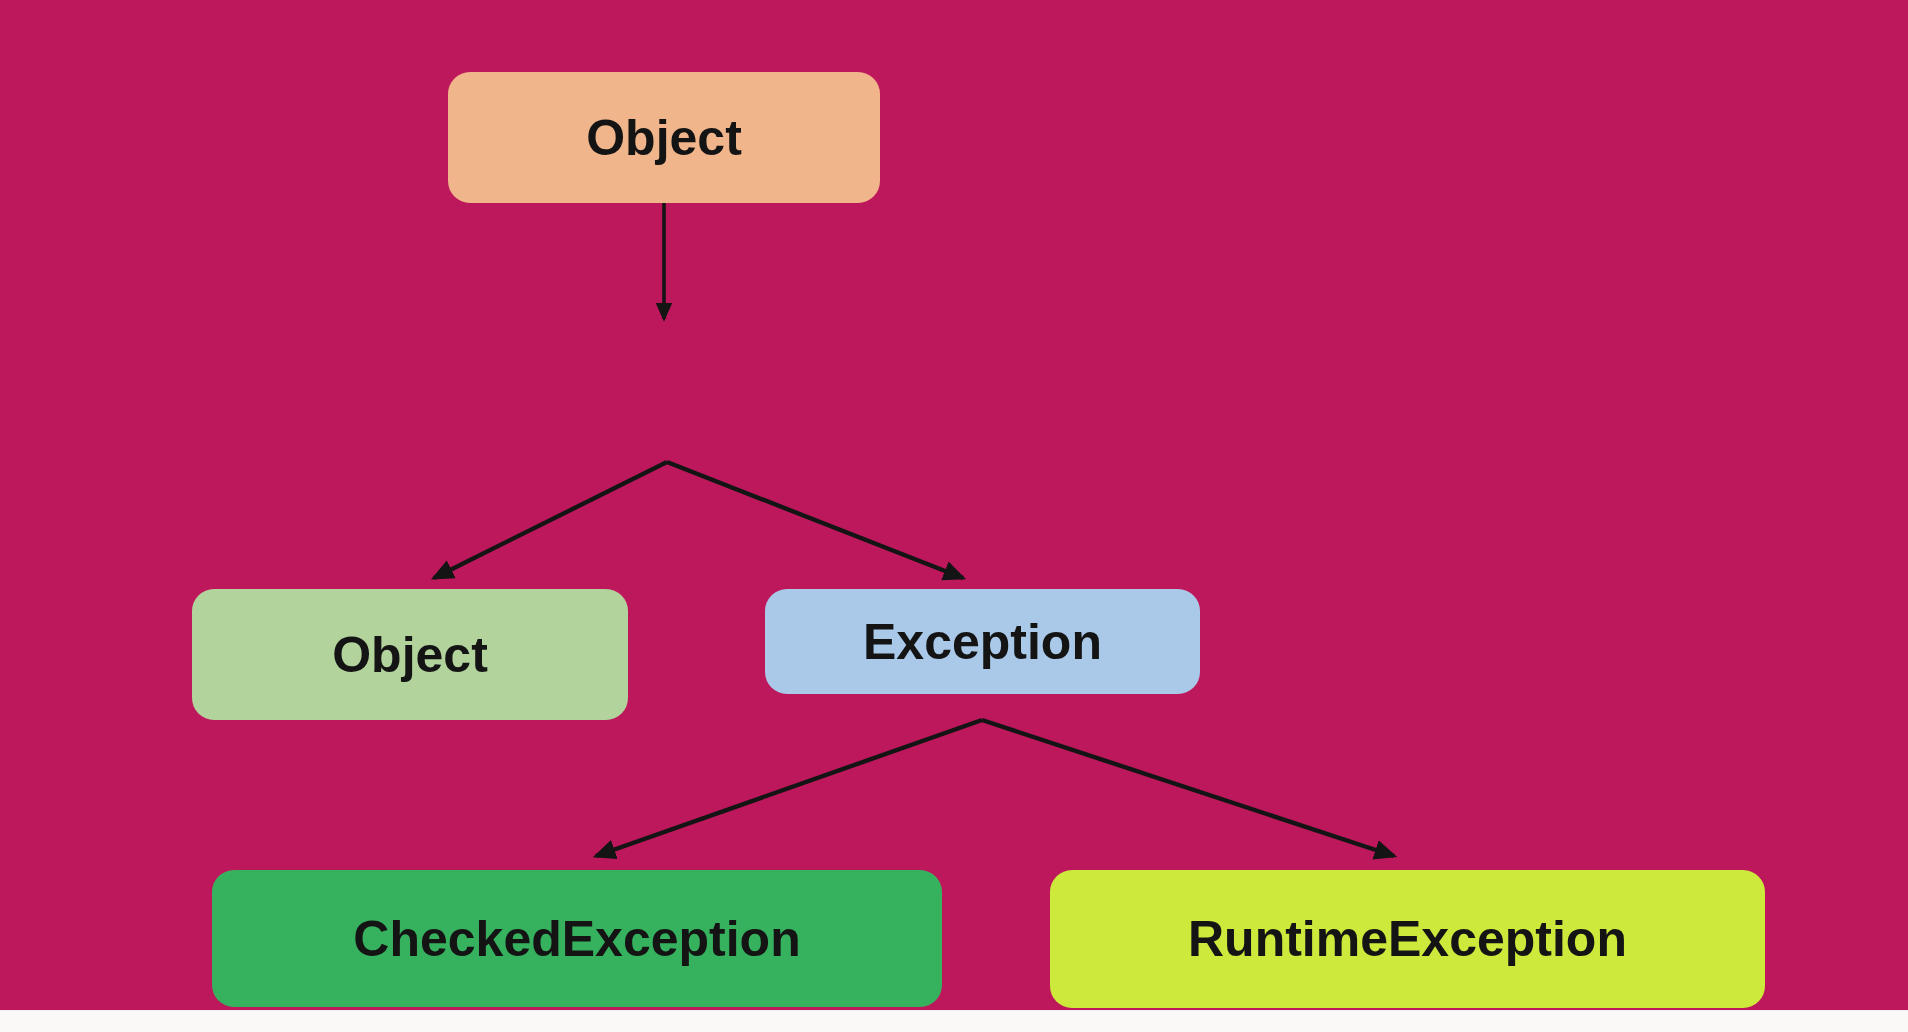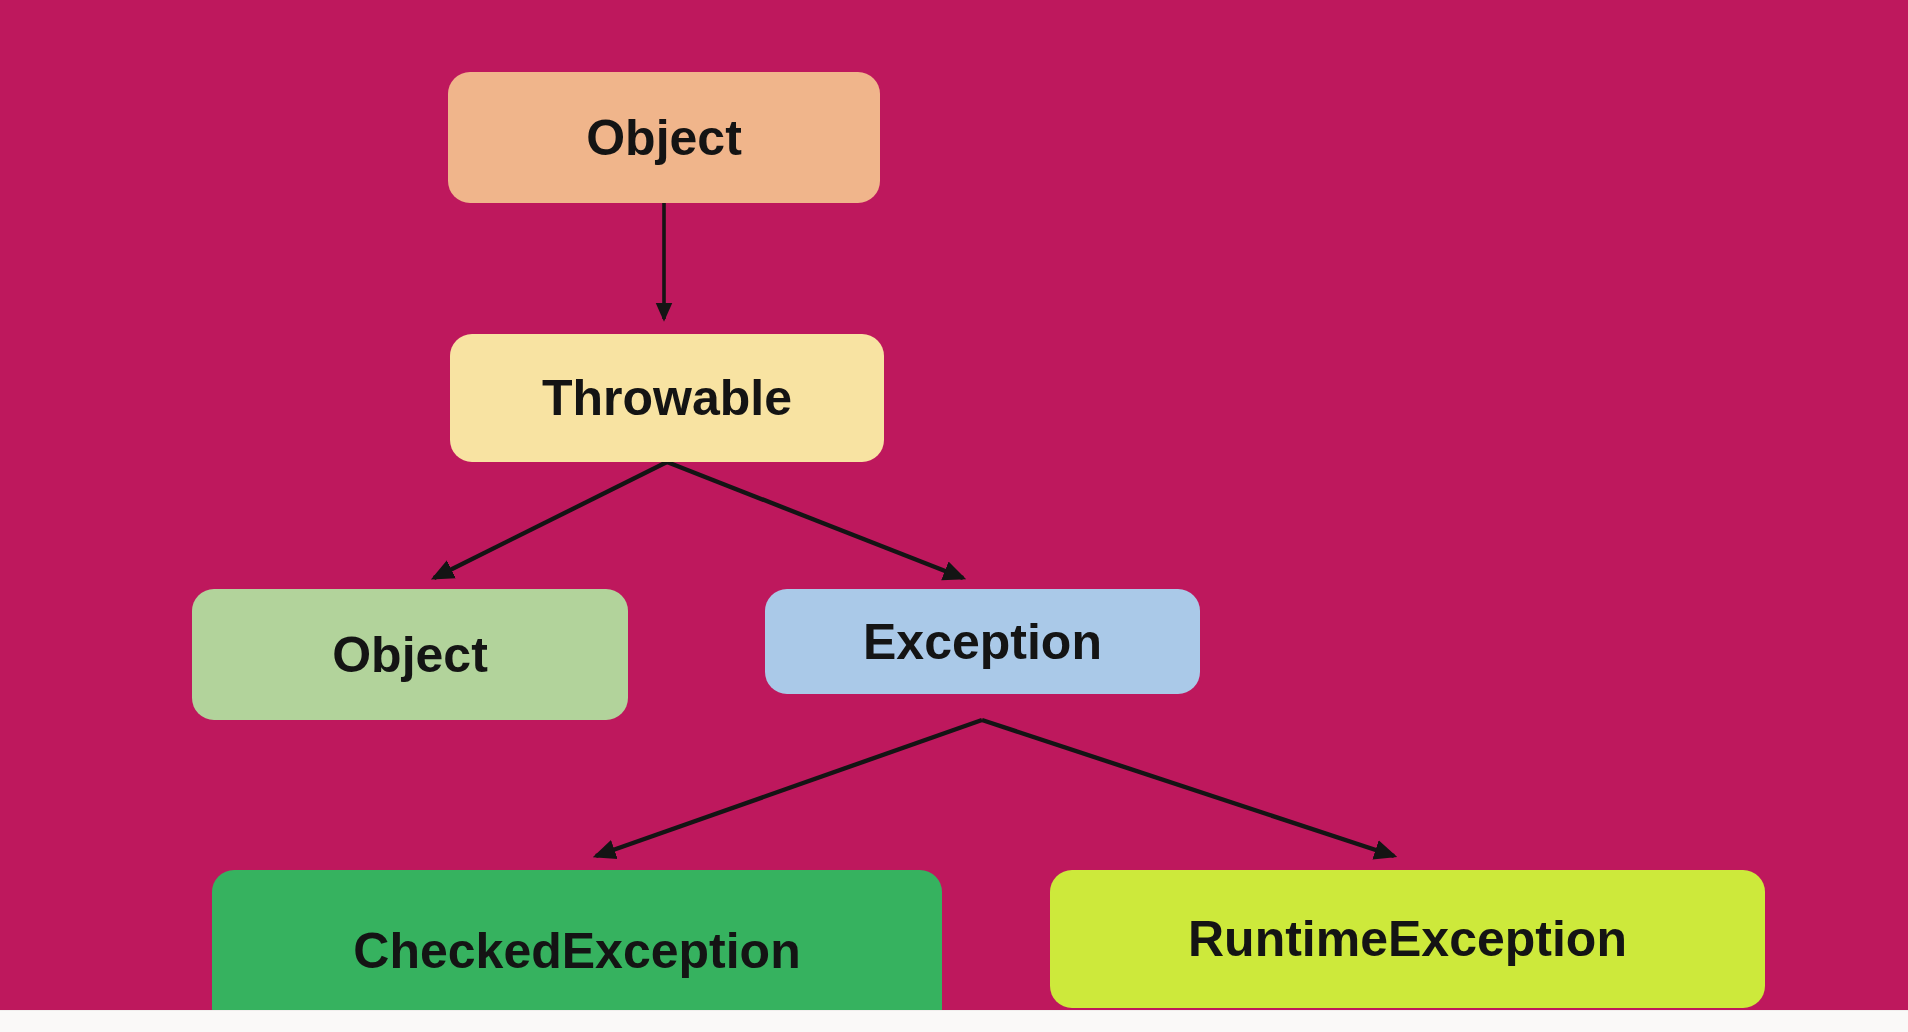--- a/index.html
+++ b/index.html
@@ -35,21 +35,21 @@
     font-size: 50px;
     font-weight: 700;
     color: #141414;
     letter-spacing: 0px;
     white-space: nowrap;
   }
   .node-object     { left: 448px; top:  72px; width: 432px; height: 131px; }
   .node-throwable  { left: 450px; top: 334px; width: 434px; height: 128px; }
   .node-error      { left: 192px; top: 589px; width: 436px; height: 131px; }
   .node-exception  { left: 765px; top: 589px; width: 435px; height: 105px; }
-  .node-checked    { left: 212px; top: 870px; width: 730px; height: 161px; }
+  .node-checked    { left: 212px; top: 870px; width: 730px; height: 137px; }
   .node-runtime    { left: 1050px; top: 870px; width: 715px; height: 138px; justify-content: center; }
   .footer-strip {
     position: absolute;
     left: 0;
     top: 1010px;
     width: 1908px;
     height: 22px;
     border-top: 1px solid #f1efee;
   }
 </style>
@@ -68,23 +68,20 @@
     <line x1="667" y1="462" x2="434" y2="578" stroke="#141414" stroke-width="4.4" marker-end="url(#arrowhead)"></line>
     <line x1="667" y1="462" x2="963" y2="578" stroke="#141414" stroke-width="4.4" marker-end="url(#arrowhead)"></line>
     <line x1="982" y1="720" x2="596" y2="856" stroke="#141414" stroke-width="4.4" marker-end="url(#arrowhead)"></line>
     <line x1="982" y1="720" x2="1394" y2="856" stroke="#141414" stroke-width="4.4" marker-end="url(#arrowhead)"></line>
   </svg>
 
   <div class="node node-object" style="background: rgb(240, 181, 139);">
     <span class="node-label">Object</span>
   </div>
 
-  <div class="node node-throwable" style="background: rgb(248, 227, 162);">
-    <span class="node-label">Throwable</span>
-  </div>
 
   <div class="node node-error" style="background: rgb(178, 211, 155);">
     <span class="node-label">Object</span>
   </div>
 
   <div class="node node-exception" style="background: rgb(170, 201, 232);">
     <span class="node-label">Exception</span>
   </div>
 
   <div class="node node-checked" style="background: rgb(54, 178, 95);">

